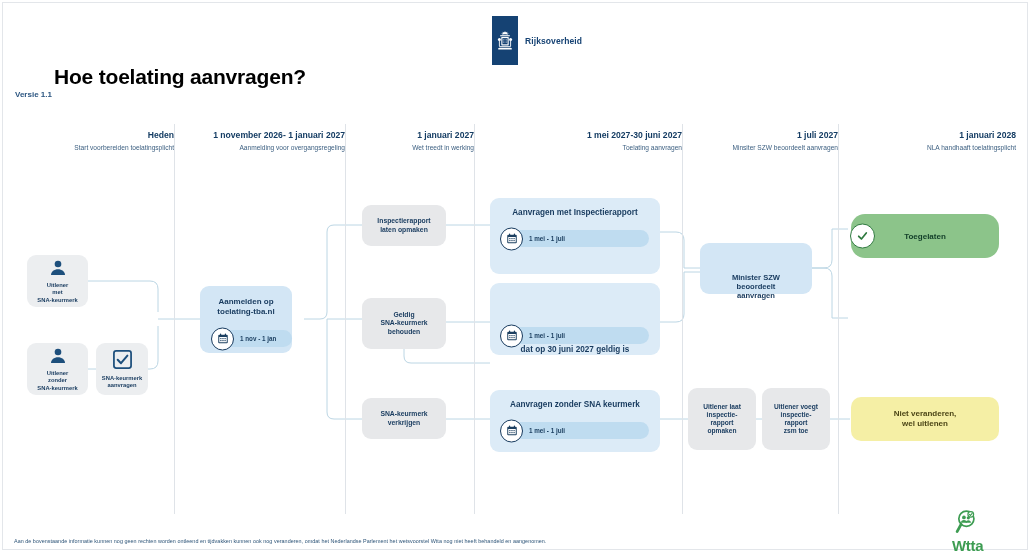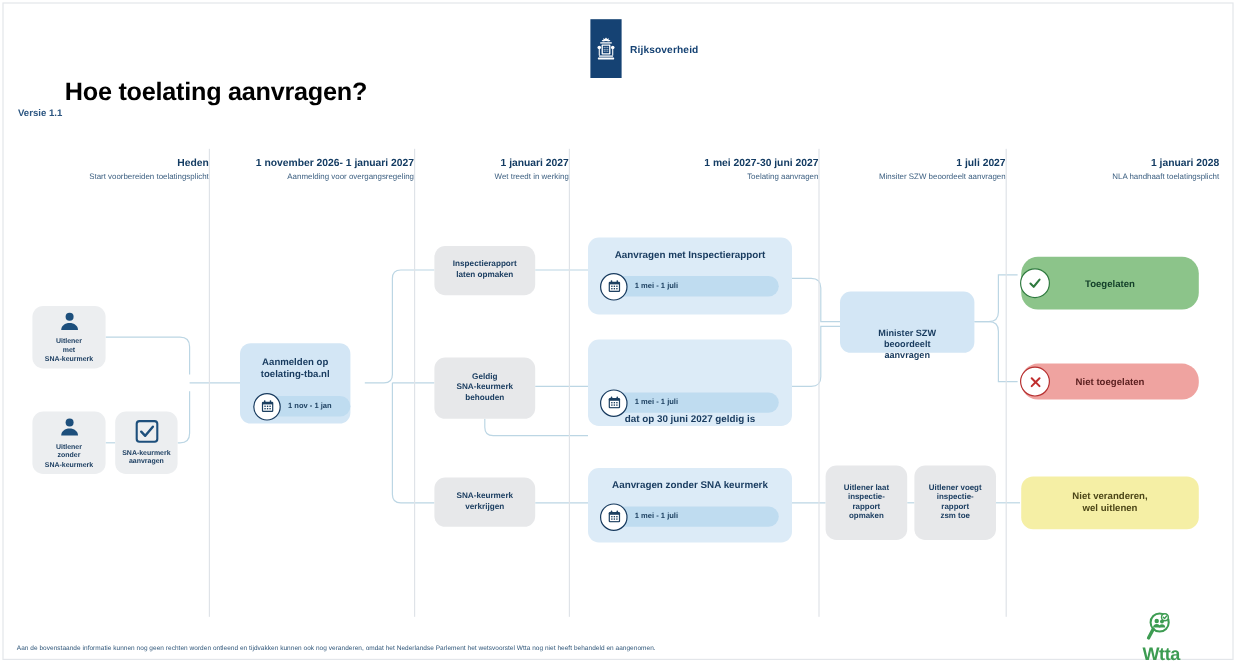--- a/index.html
+++ b/index.html
@@ -256,21 +256,21 @@
     <div class="label" style="font-size:6.8px;white-space:pre-line;">Geldig
 SNA-keurmerk
 behouden</div>
   </div>
 
   <div class="node n-grey" style="left:362px;top:398px;width:84px;height:41px;">
     <div class="label" style="font-size:6.8px;white-space:pre-line;">SNA-keurmerk
 verkrijgen</div>
   </div>
 
-  <div class="node n-bluelight" style="left:490px;top:198px;width:170px;height:64px;justify-content:flex-start;padding-top:10px;">
+  <div class="node n-bluelight" style="left:490px;top:198px;width:170px;height:76px;justify-content:flex-start;padding-top:10px;">
     <div class="label" style="font-size:8.2px;white-space:pre-line;">Aanvragen met Inspectierapport</div>
     <div class="pill" style="left:11px;top:32px;width:148px;height:17px;">
       <div class="cal">
         <svg width="12" height="12" viewBox="0 0 24 24" fill="#1d4061">
           <rect x="2.5" y="4.5" width="19" height="17" rx="2"></rect>
           <rect x="4.5" y="9" width="15" height="10.5" fill="#ffffff"></rect>
           <rect x="6" y="2" width="2.4" height="4.5" rx="1"></rect>
           <rect x="15.6" y="2" width="2.4" height="4.5" rx="1"></rect>
           <rect x="6.6" y="11" width="2.3" height="2.3"></rect>
             <rect x="10.8" y="11" width="2.3" height="2.3"></rect>
@@ -349,28 +349,20 @@
 
   <div class="res res-green" style="left:851px;top:214px;width:148px;height:44px;">
     <div class="badge">
       <svg width="13" height="13" viewBox="0 0 24 24" fill="none" stroke="#2f7a3f" stroke-width="3.2" stroke-linecap="round" stroke-linejoin="round">
         <path d="M5 12.5 L10 17.5 L19 6.5"></path>
       </svg>
     </div>
     <div class="rtxt">Toegelaten</div>
   </div>
 
-  <div class="res res-red" style="left:851px;top:303px;width:148px;height:30px;">
-    <div class="badge">
-      <svg width="12" height="12" viewBox="0 0 24 24" fill="none" stroke="#c02f2f" stroke-width="3.4" stroke-linecap="round">
-        <path d="M5.5 5.5 L18.5 18.5 M18.5 5.5 L5.5 18.5"></path>
-      </svg>
-    </div>
-    <div class="rtxt">Niet toegelaten</div>
-  </div>
 
   <div class="res res-yellow" style="left:851px;top:397px;width:148px;height:44px;">
     <div class="rtxt" style="white-space:pre-line;">Niet veranderen,
 wel uitlenen</div>
   </div>
 
   <div class="footer">Aan de bovenstaande informatie kunnen nog geen rechten worden ontleend en tijdvakken kunnen ook nog veranderen, omdat het Nederlandse Parlement het wetsvoorstel Wtta nog niet heeft behandeld en aangenomen.</div>
 
   <div class="wtta">
     <svg width="26" height="26" viewBox="0 0 32 32">

